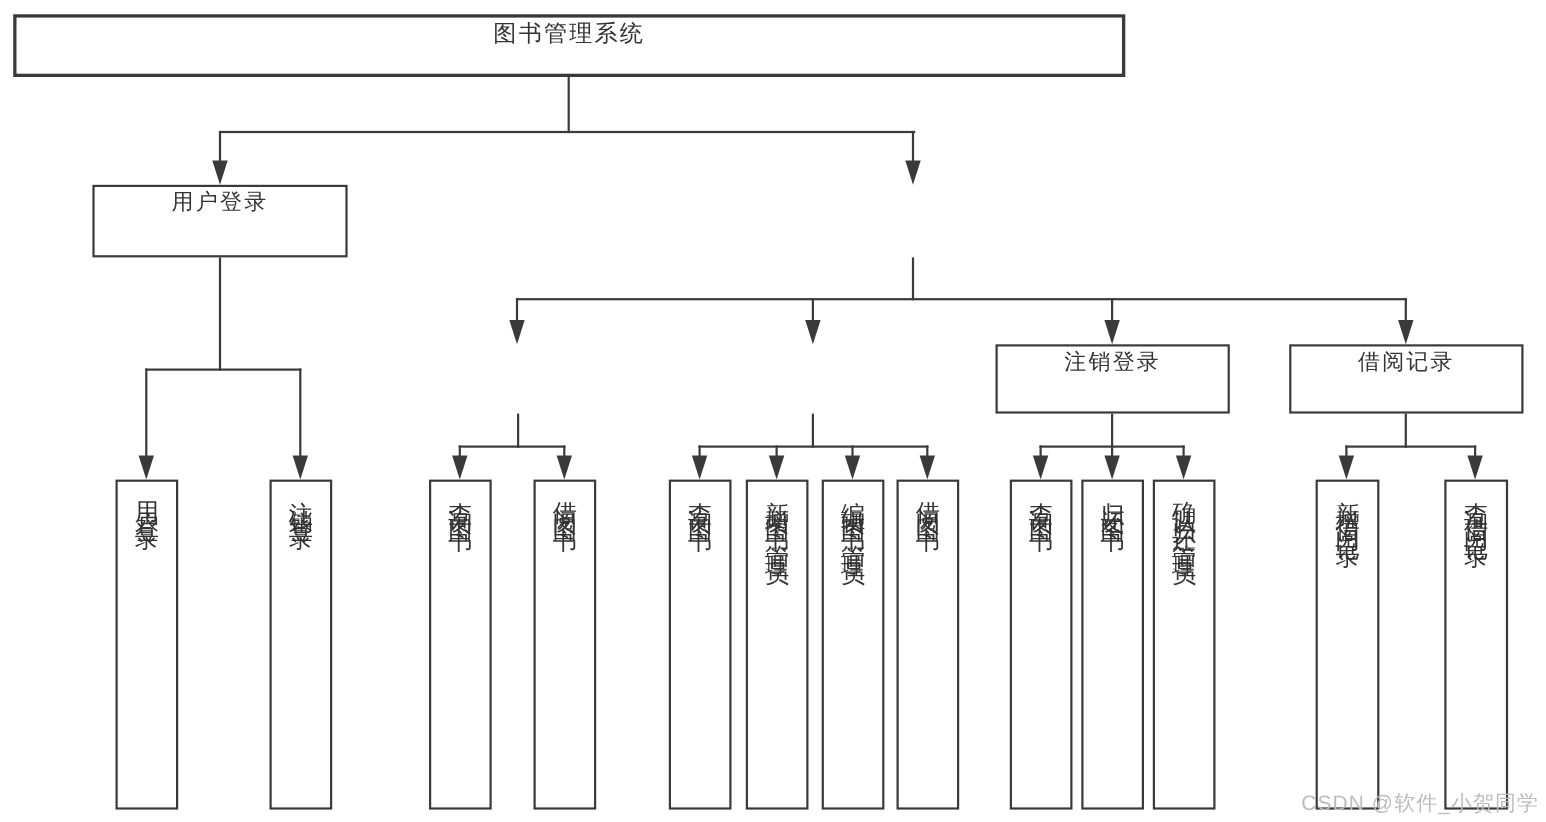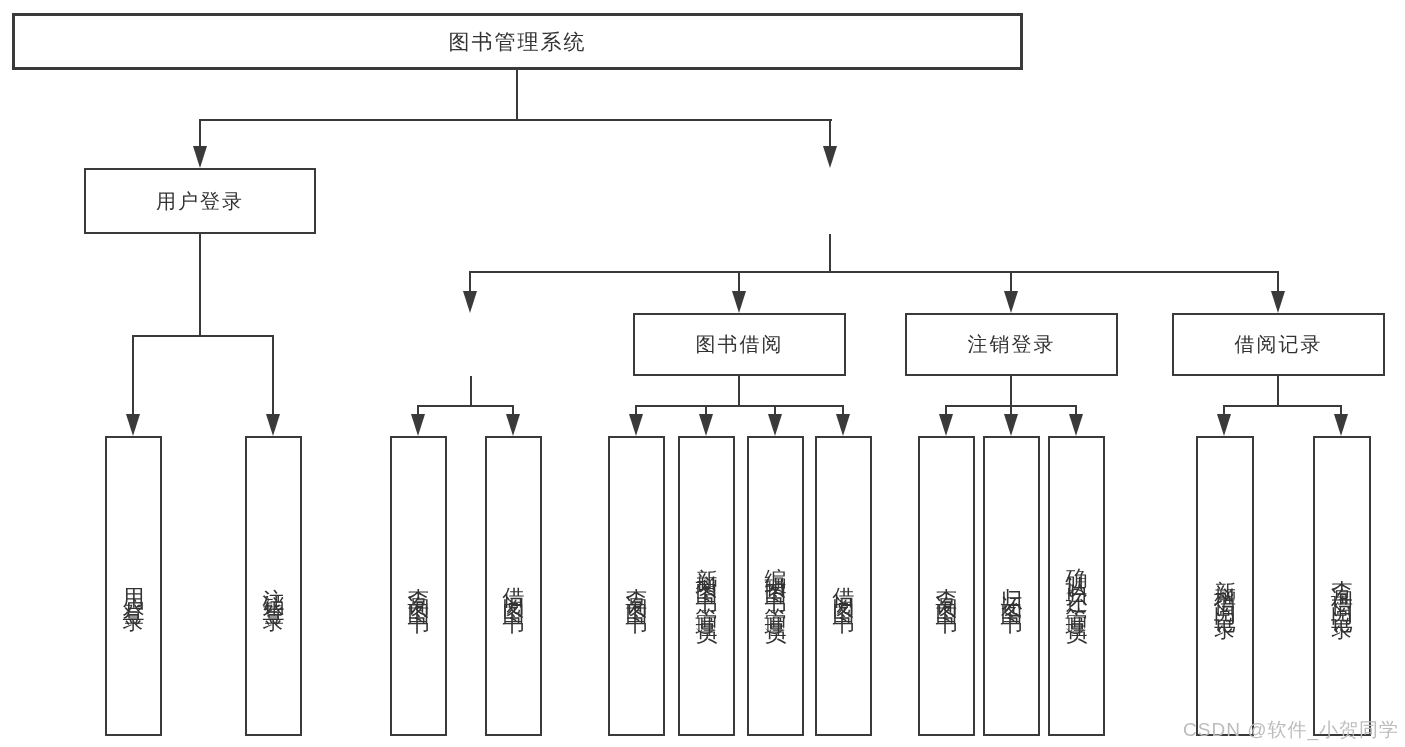--- a/index.html
+++ b/index.html
@@ -9,21 +9,21 @@
     background:var(--background,#fff);
     font-family:"Liberation Sans","DejaVu Sans",sans-serif;
     overflow:hidden;
   }
   
   .bx{
     position:absolute;
     background:var(--background,#fff);
     border:2px solid var(--box_border,#3a3a3a);
     box-sizing:border-box;
-    display:flex;align-items:center;justify-content:center;
+    display:flex;justify-content:center;
     color:var(--text,#333);
     font-size:20px;
     letter-spacing:2px;
   }
   .root{border-width:3px;font-size:21px;}
   .vtext{
     writing-mode:vertical-rl;
     text-orientation:mixed;
     font-size:22px;
     letter-spacing:8px;
@@ -77,23 +77,20 @@
   <div class="hl" style="left:469px;top:271px;width:810px;"></div>
   <div class="vl" style="left:469px;top:271px;height:21px;"></div>
   <div class="ar" style="left:463px;top:291px;"></div>
   <div class="vl" style="left:738px;top:271px;height:21px;"></div>
   <div class="ar" style="left:732px;top:291px;"></div>
   <div class="vl" style="left:1010px;top:271px;height:21px;"></div>
   <div class="ar" style="left:1004px;top:291px;"></div>
   <div class="vl" style="left:1277px;top:271px;height:21px;"></div>
   <div class="ar" style="left:1271px;top:291px;"></div>
 
-  <div class="bx" style="left:633px;top:313px;width:213px;height:63px;">
-    <span>图书借阅</span>
-  </div>
   <div class="bx" style="left:905px;top:313px;width:213px;height:63px;">
     <span>注销登录</span>
   </div>
   <div class="bx" style="left:1172px;top:313px;width:213px;height:63px;">
     <span>借阅记录</span>
   </div>
 
   <div class="vl" style="left:470px;top:376px;height:31px;"></div>
   <div class="hl" style="left:417px;top:405px;width:97px;"></div>
   <div class="vl" style="left:417px;top:405px;height:10px;"></div>

